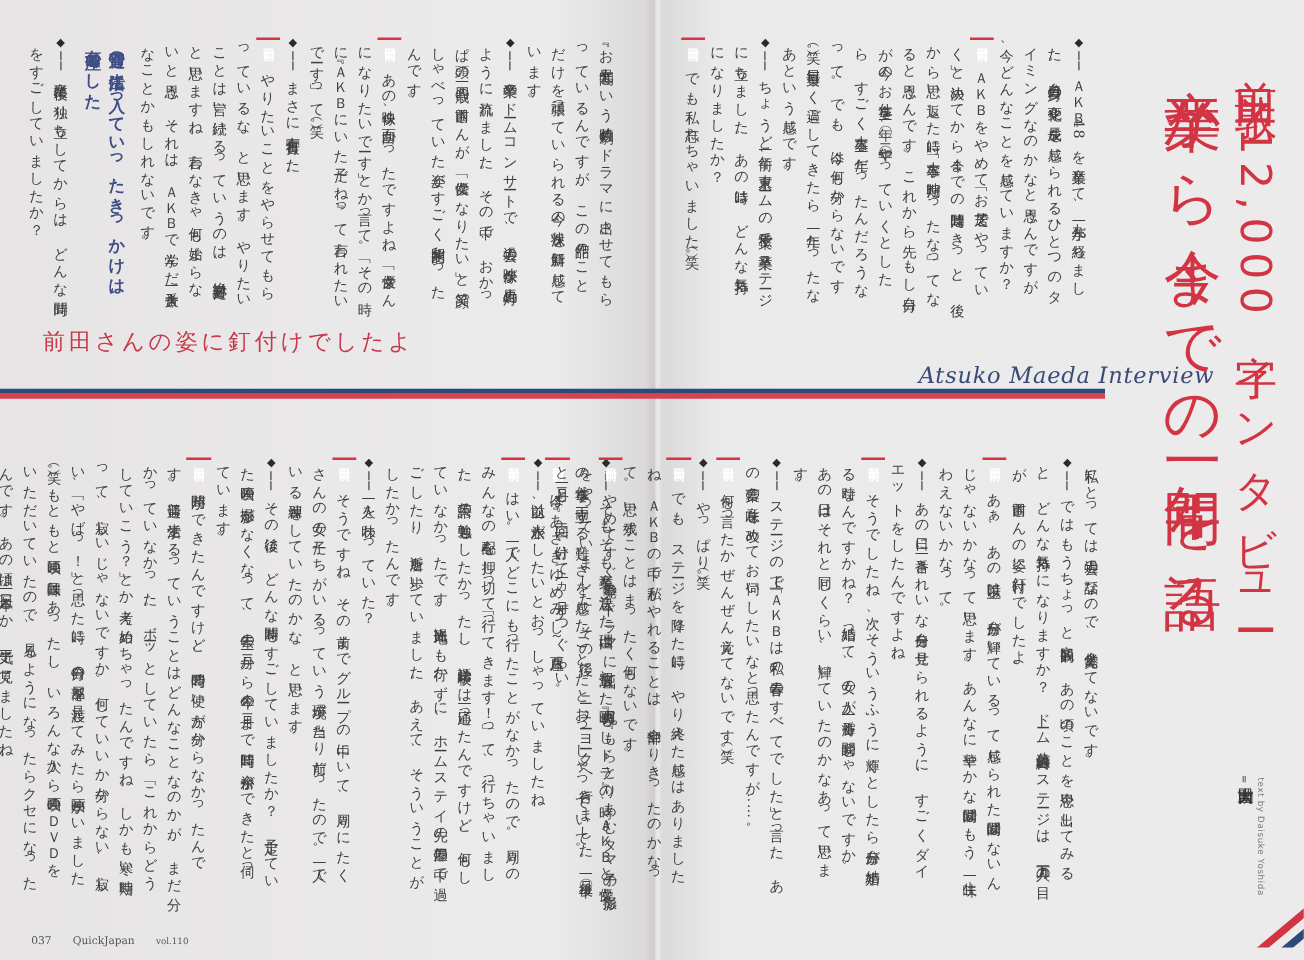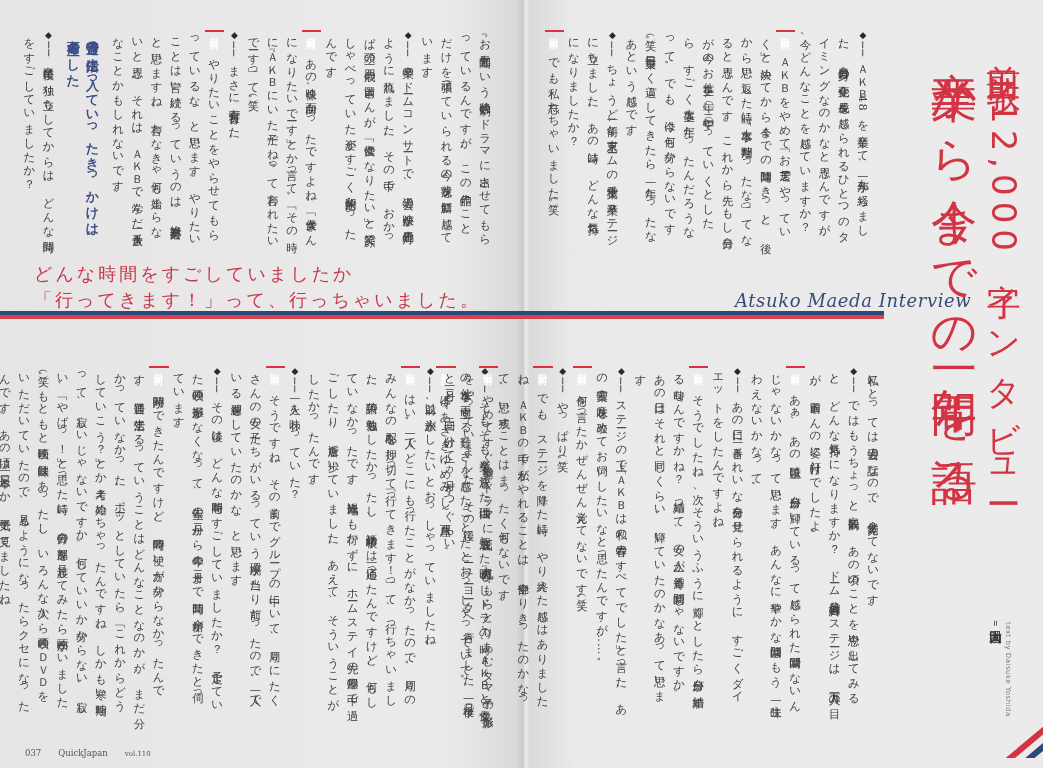--- a/index.html
+++ b/index.html
@@ -134,22 +134,21 @@
   <div class="corner-stripe">
     <span style="left:0; top:38px; background:#d33443;"></span>
     <span style="left:10px; top:46px; background:#2b4a7a;"></span>
   </div>
 
   <div class="vblock" id="rt" style="left:548px; top:30px; width:324px; height:214px;"><p><span class="diamond">◆</span><span>──ＡＫＢ48を卒業して、丸一年が経ちました。自分自身の変化や成長を感じられるひとつのタイミングなのかなと思うんですが、今、どんなことを感じていますか？</span></p><p><span class="speaker">前田</span>　<span>ＡＫＢをやめて「お芝居でやっていく」と決めてから今までの時間はきっと、後から思い返した時に「大事な時期だったな」ってなると思うんです。これから先、もし自分が今のお仕事を一〇年、二〇年やっていくとしたら、すごく大事な一年だったんだろうなって。でも、今は何も分からないです（笑）。毎日楽しく過ごしてきたら、一年たったなあという感じです。</span></p><p><span class="diamond">◆</span><span>──ちょうど一年前、東京ドームの千秋楽で卒業ステージに立ちました。あの時は、どんな気持ちになりましたか？</span></p><p><span class="speaker">前田</span>　<span>でも私、忘れちゃいました（笑）。</span></p></div>
 
   <div class="vblock" id="lt" style="left:38px; top:30px; width:456px; height:214px;"><p><span>『お七異聞』という時代劇のドラマに出させてもらっているんですが、この作品のことだけを頑張っていられる今の状況を新鮮に感じています。</span></p><p><span class="diamond">◆</span><span>──卒業のドームコンサートで、過去の映像が走馬灯のように流れました。その中で、おかっぱ頭の一四歳の前田さんが、「女優になりたい」と笑顔でしゃべっていた姿がすごく印象的だったんです。</span></p><p><span class="speaker">前田</span>　<span>あの映像、面白かったですよね。「女優さんになりたいでーす」とか言って。「その時に『ＡＫＢにいた子だね』って言われたいでーす」って（笑）。</span></p><p><span class="diamond">◆</span><span>──まさに有言実行した。</span></p><p><span class="speaker">前田</span>　<span>やりたいことをやらせてもらっているな、と思います。やりたいことは言い続けるっていうのは、絶対必要だと思いますね。言わなきゃ何も始まらないと思う。それは、ＡＫＢで学んだ一番大きなことかもしれないです。</span></p><p class="hl" style="margin: 0px 6px;">普通の生活に入っていったきっかけは、名画座でした</p><p><span class="diamond">◆</span><span>──卒業後に独り立ちしてからは、どんな時間をすごしていましたか？</span></p></div>
 
   <div class="pullquote">
-    <div>どんな時間をすごしていましたか</div>
-    <div>「行ってきます！」って、行っちゃいました。</div>
+    <div>前田さんの姿に釘付けでしたよ</div>
   </div>
 
   <div class="interview-label">Atsuko Maeda Interview</div>
 
   <div class="rule">
     <div class="navy"></div>
     <div class="red"></div>
   </div>
 
   <div class="vblock" id="rb" style="left:548px; top:366px; width:334px; height:345px;"><p><span>私にとっては過去の話なので、全然覚えてないです。</span></p><p><span class="diamond">◆</span><span>──ではもうちょっと客観的に、あの頃のことを今思い出してみると、どんな気持ちになりますか？　ドーム公演最終日のステージは、五万人の目が、前田さんの姿に釘付けでしたよ。</span></p><p><span class="speaker">前田</span>　<span>あぁ、あの時以上に、自分が輝いているって感じられた瞬間はないんじゃないかなって思います。あんなに華やかな瞬間はもう、一生味わえないかなって。</span></p><p><span class="diamond">◆</span><span>──あの日に一番きれいな自分を見せられるように、すごくダイエットをしたんですよね。</span></p><p><span class="speaker">前田</span>　<span>そうでしたね。次、そういうふうに輝くとしたら自分が結婚する時なんですかね？　結婚って、女の人が一番輝く瞬間じゃないですか。あの日はそれと同じくらい、輝いていたのかなあって思います。</span></p><p><span class="diamond">◆</span><span>──ステージの上で「ＡＫＢは私の青春のすべてでした」と言った、あの言葉の意味を改めてお伺いしたいなと思ったんですが……。</span></p><p><span class="speaker">前田</span>　<span>何を言ったかぜんぜん覚えてないです（笑）。</span></p><p><span class="diamond">◆</span><span>──やっぱり（笑）。</span></p><p><span class="speaker">前田</span>　<span>でも、ステージを降りた時に、やり終えた感じはありましたね。ＡＫＢの中で私がやれることは、全部やりきったのかなって。思い残すことはまったく何もないです。</span></p><p><span class="diamond">◆</span><span>──そもそも卒業を決意した理由は、初主演した映画『もしドラ』の時、ＡＫＢと女優の仕事を両立する難しさを感じたことだとおっしゃっていて。</span></p><p><span class="speaker">前田</span>　<span>今は『あさきゆめみし～八百屋</span></p></div>

